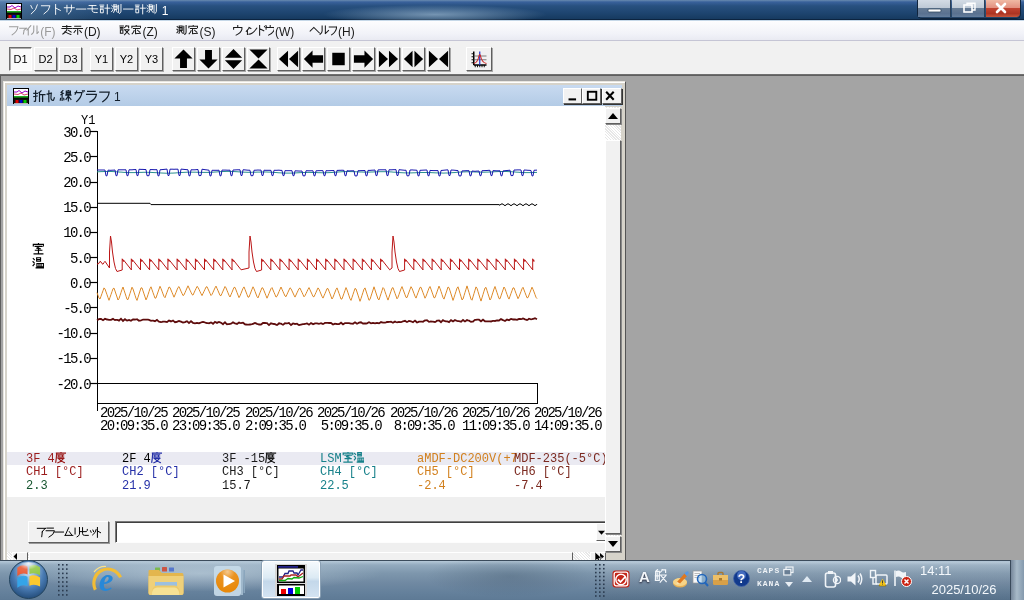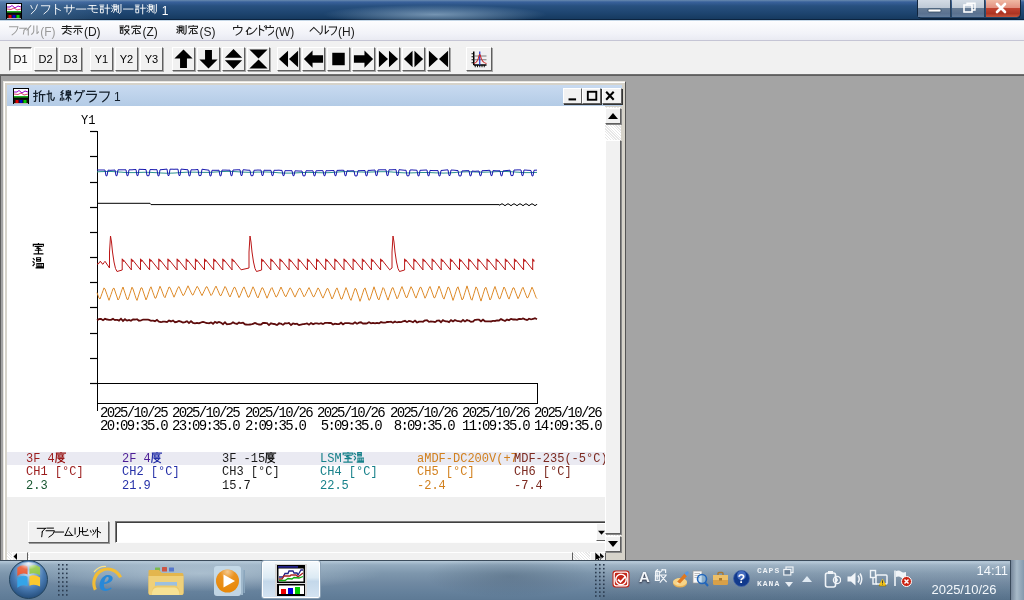--- a/index.html
+++ b/index.html
@@ -268,20 +268,33 @@
       <rect x="97.5" y="383.5" width="440" height="20" fill="#fff" stroke="#000" stroke-width="1"></rect>
       <path d="M97.5 404 V411" stroke="#000" stroke-width="1" fill="none"></path>
       <path d="M97 171.9L98 171.8L99 171.7L100 171.7L101 171.6L102 171.6L103 171.6L104 171.5L105 171.5L106 171.5L107 171.5L108 171.5L109 171.5L110 171.5L111 171.5L112 171.5L113 171.6L114 171.6L115 171.7L116 171.8L117 171.8L118 171.9L119 172L120 172.1L121 172.1L122 172.2L123 172.3L124 172.4L125 172.4L126 172.5L127 172.5L128 172.5L129 172.6L130 172.6L131 172.6L132 172.6L133 172.6L134 172.6L135 172.6L136 172.5L137 172.5L138 172.5L139 172.5L140 172.4L141 172.4L142 172.4L143 172.3L144 172.3L145 172.3L146 172.3L147 172.3L148 172.3L149 172.4L150 172.4L151 172.4L152 172.5L153 172.5L154 172.6L155 172.6L156 172.7L157 172.7L158 172.8L159 172.9L160 172.9L161 173L162 173L163 173.1L164 173.1L165 173.2L166 173.2L167 173.2L168 173.2L169 173.2L170 173.2L171 173.1L172 173.1L173 173.1L174 173L175 173L176 172.9L177 172.8L178 172.8L179 172.7L180 172.6L181 172.5L182 172.5L183 172.4L184 172.4L185 172.3L186 172.3L187 172.2L188 172.2L189 172.2L190 172.2L191 172.2L192 172.2L193 172.2L194 172.2L195 172.2L196 172.2L197 172.3L198 172.3L199 172.3L200 172.4L201 172.4L202 172.4L203 172.4L204 172.4L205 172.4L206 172.4L207 172.4L208 172.4L209 172.4L210 172.3L211 172.3L212 172.2L213 172.2L214 172.1L215 172L216 172L217 171.9L218 171.8L219 171.8L220 171.7L221 171.6L222 171.6L223 171.5L224 171.5L225 171.5L226 171.4L227 171.4L228 171.4L229 171.4L230 171.4L231 171.4L232 171.5L233 171.5L234 171.6L235 171.6L236 171.7L237 171.7L238 171.8L239 171.9L240 171.9L241 172L242 172.1L243 172.1L244 172.2L245 172.2L246 172.2L247 172.3L248 172.3L249 172.3L250 172.3L251 172.3L252 172.3L253 172.2L254 172.2L255 172.2L256 172.2L257 172.1L258 172.1L259 172.1L260 172.1L261 172L262 172L263 172L264 172L265 172L266 172L267 172L268 172.1L269 172.1L270 172.1L271 172.2L272 172.3L273 172.3L274 172.4L275 172.5L276 172.5L277 172.6L278 172.7L279 172.8L280 172.8L281 172.9L282 173L283 173L284 173.1L285 173.1L286 173.1L287 173.1L288 173.1L289 173.1L290 173.1L291 173.1L292 173.1L293 173L294 173L295 173L296 172.9L297 172.8L298 172.8L299 172.7L300 172.7L301 172.6L302 172.6L303 172.5L304 172.5L305 172.5L306 172.5L307 172.4L308 172.4L309 172.4L310 172.4L311 172.5L312 172.5L313 172.5L314 172.5L315 172.6L316 172.6L317 172.6L318 172.7L319 172.7L320 172.7L321 172.7L322 172.8L323 172.8L324 172.8L325 172.8L326 172.7L327 172.7L328 172.7L329 172.6L330 172.6L331 172.5L332 172.5L333 172.4L334 172.3L335 172.2L336 172.2L337 172.1L338 172L339 171.9L340 171.9L341 171.8L342 171.7L343 171.7L344 171.6L345 171.6L346 171.6L347 171.6L348 171.5L349 171.5L350 171.6L351 171.6L352 171.6L353 171.6L354 171.7L355 171.7L356 171.8L357 171.8L358 171.9L359 171.9L360 172L361 172L362 172L363 172.1L364 172.1L365 172.1L366 172.1L367 172.1L368 172.1L369 172.1L370 172.1L371 172L372 172L373 172L374 171.9L375 171.9L376 171.9L377 171.8L378 171.8L379 171.7L380 171.7L381 171.7L382 171.7L383 171.7L384 171.7L385 171.7L386 171.7L387 171.7L388 171.8L389 171.8L390 171.9L391 171.9L392 172L393 172.1L394 172.2L395 172.2L396 172.3L397 172.4L398 172.5L399 172.6L400 172.6L401 172.7L402 172.7L403 172.8L404 172.8L405 172.9L406 172.9L407 172.9L408 172.9L409 172.9L410 172.9L411 172.9L412 172.9L413 172.8L414 172.8L415 172.8L416 172.7L417 172.7L418 172.7L419 172.6L420 172.6L421 172.5L422 172.5L423 172.5L424 172.5L425 172.5L426 172.5L427 172.5L428 172.5L429 172.6L430 172.6L431 172.6L432 172.7L433 172.7L434 172.8L435 172.8L436 172.9L437 172.9L438 172.9L439 173L440 173L441 173L442 173L443 173.1L444 173.1L445 173L446 173L447 173L448 173L449 172.9L450 172.9L451 172.8L452 172.7L453 172.6L454 172.6L455 172.5L456 172.4L457 172.3L458 172.2L459 172.2L460 172.1L461 172L462 172L463 171.9L464 171.9L465 171.9L466 171.8L467 171.8L468 171.8L469 171.8L470 171.8L471 171.9L472 171.9L473 171.9L474 171.9L475 172L476 172L477 172L478 172.1L479 172.1L480 172.1L481 172.1L482 172.2L483 172.2L484 172.2L485 172.2L486 172.1L487 172.1L488 172.1L489 172L490 172L491 172L492 171.9L493 171.9L494 171.8L495 171.7L496 171.7L497 171.6L498 171.6L499 171.5L500 171.5L501 171.5L502 171.5L503 171.5L504 171.5L505 171.5L506 171.5L507 171.5L508 171.6L509 171.6L510 171.7L511 171.7L512 171.8L513 171.9L514 171.9L515 172L516 172.1L517 172.2L518 172.2L519 172.3L520 172.4L521 172.4L522 172.5L523 172.5L524 172.6L525 172.6L526 172.6L527 172.6L528 172.6L529 172.6L530 172.6L531 172.6L532 172.5L533 172.5L534 172.5L535 172.5L536 172.4L537 172.4" stroke="#2a8f8f" fill="none" stroke-width="1"></path>
       <path d="M97 170L98 170L99 170L100 170L101 170L102 170L103 170L104 170L105 170.1L106 175.8L107 175.8L108 170.2L109 170.2L110 170.3L111 170.3L112 170.2L113 170.2L114 170.1L115 170L116 175.7L117 175.7L118 169.8L119 169.8L120 169.8L121 169.8L122 169.8L123 169.8L124 169.8L125 169.8L126 169.8L127 175.7L128 175.7L129 169.8L130 169.8L131 169.8L132 169.8L133 169.7L134 169.6L135 169.6L136 169.5L137 175.6L138 175.6L139 169.3L140 169.3L141 169.4L142 169.4L143 169.4L144 169.5L145 169.5L146 169.6L147 175.7L148 175.7L149 175.7L150 169.6L151 169.6L152 169.6L153 169.6L154 169.7L155 169.7L156 169.7L157 169.7L158 175.8L159 175.8L160 169.8L161 169.7L162 169.6L163 169.5L164 169.4L165 169.3L166 169.2L167 169.1L168 175.5L169 175.5L170 169.2L171 169.2L172 169.2L173 169.2L174 169.3L175 169.2L176 169.2L177 169.2L178 169.2L179 175.5L180 175.5L181 169.1L182 169.2L183 169.3L184 169.4L185 169.5L186 169.6L187 169.7L188 169.8L189 175.8L190 175.8L191 169.8L192 169.8L193 169.8L194 169.8L195 169.8L196 169.7L197 169.6L198 169.5L199 175.6L200 175.6L201 175.5L202 169.2L203 169.4L204 169.5L205 169.7L206 169.8L207 169.9L208 170.1L209 170.2L210 175.9L211 175.9L212 170.3L213 170.3L214 170.3L215 170.3L216 170.3L217 170.3L218 170.3L219 170.2L220 175.8L221 175.8L222 170.1L223 170.1L224 170.1L225 170.1L226 170.1L227 170.2L228 170.2L229 170.2L230 170.2L231 175.7L232 175.7L233 170L234 170L235 169.9L236 169.9L237 169.8L238 169.8L239 169.8L240 169.8L241 175.5L242 175.5L243 169.8L244 169.8L245 169.9L246 170L247 170.1L248 170.2L249 170.2L250 170.3L251 175.7L252 175.7L253 175.6L254 170.3L255 170.2L256 170.2L257 170.1L258 170L259 170.1L260 170.1L261 170.1L262 175.5L263 175.5L264 170.2L265 170.3L266 170.3L267 170.3L268 170.3L269 170.3L270 170.3L271 170.4L272 175.6L273 175.6L274 170.3L275 170.3L276 170.3L277 170.3L278 170.2L279 170.2L280 170.3L281 170.4L282 170.4L283 175.6L284 175.6L285 170.6L286 170.7L287 170.7L288 170.7L289 170.7L290 170.7L291 170.7L292 170.7L293 175.7L294 175.7L295 170.8L296 170.9L297 170.9L298 171L299 171L300 171.1L301 171L302 171L303 175.8L304 175.8L305 175.8L306 170.8L307 170.7L308 170.8L309 170.8L310 170.8L311 170.8L312 170.8L313 170.8L314 175.8L315 175.8L316 170.8L317 170.8L318 170.7L319 170.7L320 170.7L321 170.6L322 170.7L323 170.7L324 175.7L325 175.7L326 170.7L327 170.7L328 170.8L329 170.7L330 170.7L331 170.6L332 170.6L333 170.6L334 170.5L335 175.7L336 175.7L337 170.4L338 170.4L339 170.3L340 170.3L341 170.3L342 170.2L343 170.3L344 170.4L345 175.7L346 175.8L347 170.7L348 170.8L349 170.9L350 170.9L351 170.8L352 170.8L353 170.8L354 170.8L355 175.9L356 175.9L357 175.9L358 170.7L359 170.7L360 170.7L361 170.6L362 170.6L363 170.6L364 170.5L365 170.5L366 175.8L367 175.8L368 170.4L369 170.4L370 170.4L371 170.3L372 170.2L373 170.2L374 170.1L375 170L376 175.6L377 175.6L378 169.9L379 169.9L380 169.8L381 169.8L382 169.8L383 169.8L384 169.8L385 169.8L386 169.8L387 175.6L388 175.6L389 169.8L390 169.8L391 169.8L392 169.8L393 169.7L394 169.7L395 169.7L396 169.6L397 175.5L398 175.5L399 169.7L400 169.8L401 169.9L402 170L403 170.1L404 170.2L405 170.3L406 170.2L407 175.8L408 175.8L409 175.7L410 170L411 170L412 169.9L413 170L414 170.1L415 170.1L416 170.2L417 170.3L418 175.8L419 175.9L420 170.3L421 170.3L422 170.2L423 170.2L424 170.1L425 170.1L426 170L427 170.1L428 175.7L429 175.8L430 170.4L431 170.5L432 170.5L433 170.6L434 170.6L435 170.6L436 170.6L437 170.6L438 170.6L439 175.9L440 175.9L441 170.5L442 170.4L443 170.3L444 170.2L445 170.1L446 170L447 169.9L448 169.9L449 175.5L450 175.5L451 170L452 170.1L453 170.1L454 170.2L455 170.3L456 170.4L457 170.5L458 170.6L459 175.8L460 175.9L461 175.9L462 170.9L463 170.9L464 170.8L465 170.8L466 170.7L467 170.7L468 170.7L469 170.7L470 175.8L471 175.8L472 171L473 171.1L474 171.2L475 171.3L476 171.2L477 171.1L478 171.1L479 171L480 175.7L481 175.7L482 170.7L483 170.7L484 170.6L485 170.6L486 170.5L487 170.5L488 170.4L489 170.3L490 170.4L491 175.6L492 175.6L493 170.6L494 170.7L495 170.7L496 170.8L497 170.8L498 170.8L499 170.8L500 170.8L501 175.8L502 175.8L503 170.9L504 170.8L505 170.7L506 170.6L507 170.5L508 170.4L509 170.3L510 170.2L511 175.6L512 175.6L513 175.5L514 170L515 170L516 170L517 169.9L518 169.9L519 169.9L520 169.9L521 170L522 175.6L523 175.6L524 170L525 170.1L526 170.1L527 170.2L528 170.3L529 170.3L530 170.4L531 170.5L532 175.9L533 175.9L534 170.3L535 170.2L536 170.2L537 170.1" stroke="#1717ae" fill="none" stroke-width="1"></path>
       <path d="M97 203.3L98 203.3L99 203.3L100 203.3L101 203.3L102 203.3L103 203.3L104 203.3L105 203.3L106 203.3L107 203.3L108 203.3L109 203.3L110 203.3L111 203.3L112 203.3L113 203.3L114 203.3L115 203.3L116 203.3L117 203.3L118 203.3L119 203.3L120 203.3L121 203.3L122 203.3L123 203.3L124 203.3L125 203.3L126 203.3L127 203.3L128 203.3L129 203.3L130 203.3L131 203.3L132 203.3L133 203.3L134 203.3L135 203.3L136 203.3L137 203.3L138 203.3L139 203.3L140 203.3L141 203.3L142 203.3L143 203.3L144 203.3L145 203.3L146 203.3L147 203.3L148 203.3L149 203.3L150 203.3L151 204.6L152 204.6L153 204.6L154 204.6L155 204.6L156 204.6L157 204.6L158 204.6L159 204.6L160 204.6L161 204.6L162 204.6L163 204.6L164 204.6L165 204.6L166 204.6L167 204.6L168 204.6L169 204.6L170 204.6L171 204.6L172 204.6L173 204.6L174 204.6L175 204.6L176 204.6L177 204.6L178 204.6L179 204.6L180 204.6L181 204.6L182 204.6L183 204.6L184 204.6L185 204.6L186 204.6L187 204.6L188 204.6L189 204.6L190 204.6L191 204.6L192 204.6L193 204.6L194 204.6L195 204.6L196 204.6L197 204.6L198 204.6L199 204.6L200 204.6L201 204.6L202 204.6L203 204.6L204 204.6L205 204.6L206 204.6L207 204.6L208 204.6L209 204.6L210 204.6L211 204.6L212 204.6L213 204.6L214 204.6L215 204.6L216 204.6L217 204.6L218 204.6L219 204.6L220 204.6L221 204.6L222 204.6L223 204.6L224 204.6L225 204.6L226 204.6L227 204.6L228 204.6L229 204.6L230 204.6L231 204.6L232 204.6L233 204.6L234 204.6L235 204.6L236 204.6L237 204.6L238 204.6L239 204.6L240 204.6L241 204.6L242 204.6L243 204.6L244 204.6L245 204.6L246 204.6L247 204.6L248 204.6L249 204.6L250 204.6L251 204.6L252 204.6L253 204.6L254 204.6L255 204.6L256 204.6L257 204.6L258 204.6L259 204.6L260 204.6L261 204.6L262 204.6L263 204.6L264 204.6L265 204.6L266 204.6L267 204.6L268 204.6L269 204.6L270 204.6L271 204.6L272 204.6L273 204.6L274 204.6L275 204.6L276 204.6L277 204.6L278 204.6L279 204.6L280 204.6L281 204.6L282 204.6L283 204.6L284 204.6L285 204.6L286 204.6L287 204.6L288 204.6L289 204.6L290 204.6L291 204.6L292 204.6L293 204.6L294 204.6L295 204.6L296 204.6L297 204.6L298 204.6L299 204.6L300 204.6L301 204.6L302 204.6L303 204.6L304 204.6L305 204.6L306 204.6L307 204.6L308 204.6L309 204.6L310 204.6L311 204.6L312 204.6L313 204.6L314 204.6L315 204.6L316 204.6L317 204.6L318 204.6L319 204.6L320 204.6L321 204.6L322 204.6L323 204.6L324 204.6L325 204.6L326 204.6L327 204.6L328 204.6L329 204.6L330 204.6L331 204.6L332 204.6L333 204.6L334 204.6L335 204.6L336 204.6L337 204.6L338 204.6L339 204.6L340 204.6L341 204.6L342 204.6L343 204.6L344 204.6L345 204.6L346 204.6L347 204.6L348 204.6L349 204.6L350 204.6L351 204.6L352 204.6L353 204.6L354 204.6L355 204.6L356 204.6L357 204.6L358 204.6L359 204.6L360 204.6L361 204.6L362 204.6L363 204.6L364 204.6L365 204.6L366 204.6L367 204.6L368 204.6L369 204.6L370 204.6L371 204.6L372 204.6L373 204.6L374 204.6L375 204.6L376 204.6L377 204.6L378 204.6L379 204.6L380 204.6L381 204.6L382 204.6L383 204.6L384 204.6L385 204.6L386 204.6L387 204.6L388 204.6L389 204.6L390 204.6L391 204.6L392 204.6L393 204.6L394 204.6L395 204.6L396 204.6L397 204.6L398 204.6L399 204.6L400 204.6L401 204.6L402 204.6L403 204.6L404 204.6L405 204.6L406 204.6L407 204.6L408 204.6L409 204.6L410 204.6L411 204.6L412 204.6L413 204.6L414 204.6L415 204.6L416 204.6L417 204.6L418 204.6L419 204.6L420 204.6L421 204.6L422 204.6L423 204.6L424 204.6L425 204.6L426 204.6L427 204.6L428 204.6L429 204.6L430 204.6L431 204.6L432 204.6L433 204.6L434 204.6L435 204.6L436 204.6L437 204.6L438 204.6L439 204.6L440 204.6L441 204.6L442 204.6L443 204.6L444 204.6L445 204.6L446 204.6L447 204.6L448 204.6L449 204.6L450 204.6L451 204.6L452 204.6L453 204.6L454 204.6L455 204.6L456 204.6L457 204.6L458 204.6L459 204.6L460 204.6L461 204.6L462 204.6L463 204.6L464 204.6L465 204.6L466 204.6L467 204.6L468 204.6L469 204.6L470 204.6L471 204.6L472 204.6L473 204.6L474 204.6L475 204.6L476 204.6L477 204.6L478 204.6L479 204.6L480 204.6L481 204.6L482 204.6L483 204.6L484 204.6L485 204.6L486 204.6L487 204.6L488 204.6L489 204.6L490 204.6L491 204.6L492 204.6L493 204.6L494 204.6L495 204.6L496 204.6L497 204.6L498 204.6L499 204.6L500 205.3L501 204L502 204L503 204L504 205.3L505 205.3L506 205.3L507 204L508 204L509 204L510 205.3L511 205.3L512 205.3L513 204L514 204L515 204L516 205.3L517 205.3L518 205.3L519 204L520 204L521 204L522 205.3L523 205.3L524 205.3L525 204L526 204L527 204L528 205.3L529 205.3L530 205.3L531 204L532 204L533 204L534 205.3L535 205.3L536 205.3L537 204" stroke="#000" fill="none" stroke-width="1"></path>
       <path d="M97 292.6L98 295.4L99 298.2L100 299L101 296.3L102 293.5L103 290.7L104 287.9L105 289L106 291.9L107 294.7L108 297.6L109 300.3L110 297.4L111 294.5L112 291.6L113 288.7L114 288.1L115 291L116 294L117 297L118 300L119 298.6L120 295.6L121 292.5L122 289.5L123 287L124 290.1L125 293.1L126 296.2L127 299.3L128 299.6L129 296.5L130 293.4L131 290.3L132 287.2L133 289L134 292.1L135 295.2L136 298.3L137 300.4L138 297.3L139 294.1L140 291L141 287.9L142 287.9L143 290.9L144 293.9L145 296.9L146 299.9L147 297.7L148 294.7L149 291.6L150 288.6L151 286.8L152 289.7L153 292.6L154 295.4L155 298.2L156 297.9L157 294.9L158 292L159 289.1L160 286.3L161 288.5L162 291.2L163 293.9L164 296.5L165 297.7L166 294.9L167 292.2L168 289.6L169 287L170 287.5L171 290L172 292.4L173 294.8L174 297.2L175 294.9L176 292.4L177 289.9L178 287.5L179 286.6L180 288.9L181 291.2L182 293.4L183 295.6L184 294.9L185 292.6L186 290.3L187 288L188 285.8L189 288L190 290.2L191 292.3L192 294.5L193 295.1L194 292.9L195 290.7L196 288.6L197 286.4L198 287.3L199 289.4L200 291.6L201 293.7L202 295.6L203 293.5L204 291.4L205 289.3L206 287.1L207 286.7L208 288.9L209 291.1L210 293.3L211 295.5L212 294.4L213 292.3L214 290.1L215 287.9L216 286.1L217 288.4L218 290.7L219 293L220 295.4L221 295.7L222 293.4L223 291.1L224 288.8L225 286.5L226 287.9L227 290.4L228 292.8L229 295.3L230 297L231 294.7L232 292.3L233 289.8L234 287.4L235 287.4L236 289.9L237 292.5L238 295.1L239 297.6L240 295.9L241 293.4L242 290.9L243 288.4L244 286.9L245 289.4L246 292L247 294.6L248 297.2L249 297L250 294.5L251 291.9L252 289.3L253 286.8L254 288.8L255 291.4L256 294L257 296.6L258 297.9L259 295.3L260 292.7L261 290.2L262 287.7L263 288.2L264 290.7L265 293.2L266 295.7L267 298.2L268 295.9L269 293.4L270 291L271 288.6L272 287.6L273 290L274 292.4L275 294.7L276 297.1L277 296.3L278 294L279 291.6L280 289.3L281 287L282 289.3L283 291.6L284 293.8L285 296L286 296.7L287 294.4L288 292.2L289 290L290 287.8L291 288.7L292 290.9L293 293L294 295.2L295 297.1L296 295L297 292.8L298 290.7L299 288.6L300 288.1L301 290.3L302 292.4L303 294.6L304 296.8L305 295.7L306 293.6L307 291.5L308 289.3L309 287.6L310 289.8L311 292L312 294.2L313 296.5L314 296.8L315 294.6L316 292.4L317 290.1L318 287.9L319 289.2L320 291.6L321 294L322 296.4L323 298.1L324 295.8L325 293.5L326 291.1L327 288.6L328 288.6L329 291.2L330 293.7L331 296.4L332 299L333 297.3L334 294.7L335 292.1L336 289.5L337 287.9L338 290.6L339 293.4L340 296.2L341 299.1L342 298.9L343 296.1L344 293.3L345 290.4L346 287.6L347 289.9L348 292.8L349 295.8L350 298.8L351 300.4L352 297.4L353 294.4L354 291.4L355 288.4L356 289L357 292L358 295.1L359 298.2L360 301.3L361 298.5L362 295.4L363 292.3L364 289.2L365 287.9L366 291L367 294.1L368 297.2L369 300.3L370 299.4L371 296.2L372 293.1L373 290L374 286.8L375 289.9L376 293L377 296L378 299L379 299.9L380 296.8L381 293.7L382 290.6L383 287.6L384 288.7L385 291.7L386 294.6L387 297.5L388 300.1L389 297.1L390 294.1L391 291.2L392 288.2L393 287.6L394 290.5L395 293.3L396 296L397 298.8L398 297.3L399 294.5L400 291.6L401 288.8L402 286.6L403 289.3L404 292L405 294.7L406 297.4L407 297.6L408 294.8L409 292.1L410 289.4L411 286.7L412 288.3L413 290.9L414 293.6L415 296.2L416 298.1L417 295.4L418 292.7L419 290L420 287.4L421 287.3L422 290L423 292.7L424 295.4L425 298.2L426 296.3L427 293.6L428 290.9L429 288.1L430 286.5L431 289.2L432 292.1L433 294.9L434 297.8L435 297.6L436 294.7L437 291.9L438 289L439 286.1L440 288.5L441 291.4L442 294.4L443 297.5L444 299.1L445 296.1L446 293.1L447 290.1L448 287L449 287.7L450 290.8L451 293.9L452 297.1L453 300.4L454 297.6L455 294.4L456 291.3L457 288.1L458 286.8L459 290L460 293.3L461 296.6L462 299.9L463 299L464 295.7L465 292.4L466 289.2L467 285.9L468 289.2L469 292.5L470 295.8L471 299.2L472 300.2L473 296.9L474 293.5L475 290.2L476 286.9L477 288.3L478 291.6L479 294.9L480 298.1L481 301.1L482 297.8L483 294.5L484 291.2L485 288L486 287.4L487 290.6L488 293.8L489 296.9L490 300L491 298.4L492 295.2L493 292.1L494 289L495 286.5L496 289.6L497 292.6L498 295.6L499 298.6L500 298.8L501 295.8L502 292.8L503 289.9L504 287L505 288.7L506 291.6L507 294.4L508 297.2L509 299.1L510 296.3L511 293.4L512 290.7L513 287.9L514 287.9L515 290.7L516 293.4L517 296L518 298.7L519 296.8L520 294.1L521 291.5L522 288.8L523 287.3L524 289.9L525 292.6L526 295.2L527 297.8L528 297.6L529 295L530 292.4L531 289.8L532 287.2L533 289.3L534 291.9L535 294.6L536 297.3L537 298.6" stroke="#de8a28" fill="none" stroke-width="1"></path>
       <path d="M97 320.1L98 319.6L99 319.1L100 319L101 318.9L102 319.6L103 320.2L104 319.5L105 318.7L106 319.1L107 319.5L108 319.6L109 319.8L110 319.8L111 319.9L112 319.4L113 318.9L114 319.5L115 320L116 319.9L117 319.8L118 320.2L119 320.6L120 319.7L121 318.8L122 319.8L123 320.9L124 320L125 319.2L126 319.9L127 320.6L128 320.3L129 320L130 320.4L131 320.8L132 320.1L133 319.4L134 319.5L135 319.7L136 319.5L137 319.2L138 320L139 320.8L140 320.5L141 320.3L142 320L143 319.7L144 319.7L145 319.7L146 319.6L147 319.6L148 319.7L149 319.9L150 320.3L151 320.8L152 320.7L153 320.6L154 320.9L155 321.2L156 320.6L157 319.9L158 320.8L159 321.7L160 321.9L161 322.1L162 321.9L163 321.6L164 321.7L165 321.7L166 321.9L167 322L168 321.3L169 320.5L170 320.9L171 321.4L172 321L173 320.6L174 321.4L175 322.2L176 322L177 321.8L178 321.3L179 320.9L180 321.3L181 321.7L182 322.1L183 322.5L184 322.3L185 322.1L186 321.6L187 321.2L188 322.1L189 323L190 322.1L191 321.2L192 322L193 322.9L194 323.1L195 323.3L196 323.1L197 322.9L198 323.1L199 323.4L200 322.9L201 322.5L202 322.2L203 321.9L204 322.2L205 322.5L206 322.8L207 323.1L208 323.2L209 323.3L210 322.9L211 322.5L212 323.1L213 323.8L214 322.8L215 321.8L216 322.4L217 322.9L218 322.4L219 322L220 322.3L221 322.7L222 323.4L223 324.2L224 323.2L225 322.3L226 323.3L227 324.3L228 324.2L229 324.2L230 324L231 323.7L232 323.1L233 322.4L234 322.9L235 323.3L236 323.6L237 323.9L238 323.2L239 322.6L240 322.9L241 323.1L242 322.9L243 322.7L244 323.5L245 324.4L246 324.5L247 324.6L248 324.6L249 324.7L250 324.5L251 324.3L252 324.2L253 324L254 323.4L255 322.9L256 323.4L257 323.9L258 324.2L259 324.5L260 324.5L261 324.6L262 323.8L263 323L264 323L265 323L266 323.1L267 323.2L268 324.2L269 325.1L270 324.2L271 323.3L272 323.6L273 323.9L274 324L275 324.1L276 324.6L277 325L278 324.2L279 323.3L280 323.5L281 323.6L282 324.2L283 324.7L284 324L285 323.2L286 323.3L287 323.3L288 323.2L289 323L290 324L291 325.1L292 324.3L293 323.5L294 323.7L295 324L296 323.9L297 323.8L298 324.4L299 325.1L300 324.8L301 324.5L302 324.3L303 324.2L304 324.1L305 323.9L306 323.7L307 323.4L308 324.1L309 324.7L310 323.9L311 323.1L312 323.6L313 324.2L314 323.8L315 323.4L316 323.4L317 323.4L318 323.6L319 323.8L320 323.5L321 323.2L322 323.6L323 324L324 323.5L325 322.9L326 322.8L327 322.8L328 322.9L329 323L330 323L331 322.9L332 323.7L333 324.5L334 324.1L335 323.7L336 323.8L337 324L338 324.1L339 324.1L340 323.4L341 322.7L342 323.5L343 324.4L344 323.7L345 323.1L346 323.1L347 323.2L348 323.2L349 323.2L350 323.4L351 323.6L352 323.6L353 323.7L354 323L355 322.3L356 323L357 323.7L358 323.2L359 322.7L360 322.5L361 322.3L362 322.9L363 323.6L364 323.5L365 323.5L366 323.5L367 323.4L368 322.8L369 322.2L370 322.8L371 323.4L372 323.2L373 323L374 323.2L375 323.4L376 323.1L377 322.9L378 323.1L379 323.3L380 322.7L381 322.1L382 322.4L383 322.7L384 322.7L385 322.7L386 322.4L387 322L388 322L389 321.9L390 321.8L391 321.7L392 322.2L393 322.7L394 322.1L395 321.6L396 322L397 322.3L398 322.1L399 321.9L400 322.1L401 322.2L402 321.7L403 321.3L404 321L405 320.8L406 321.4L407 322L408 321.5L409 320.9L410 321.1L411 321.3L412 321.7L413 322.2L414 321.4L415 320.6L416 321.5L417 322.4L418 322.1L419 321.7L420 321.6L421 321.6L422 321.7L423 321.8L424 321.1L425 320.4L426 320.4L427 320.3L428 321.1L429 321.8L430 321.7L431 321.5L432 321.6L433 321.6L434 321.8L435 322L436 321.4L437 320.7L438 320.6L439 320.5L440 321.3L441 322.2L442 321.2L443 320.2L444 320.7L445 321.2L446 321.3L447 321.4L448 321.7L449 322.1L450 321.1L451 320.2L452 320.8L453 321.5L454 320.8L455 320.1L456 320.5L457 320.9L458 321.1L459 321.2L460 321.5L461 321.7L462 320.8L463 319.9L464 320.7L465 321.4L466 320.8L467 320.1L468 320.4L469 320.6L470 321.3L471 321.9L472 321.7L473 321.6L474 320.7L475 319.8L476 319.8L477 319.7L478 319.7L479 319.7L480 320.5L481 321.3L482 320.5L483 319.7L484 320.5L485 321.3L486 321.3L487 321.3L488 321.3L489 321.3L490 321.4L491 321.5L492 321.1L493 320.8L494 320.9L495 321.1L496 320.7L497 320.4L498 320.5L499 320.6L500 319.8L501 319.1L502 319.6L503 320.1L504 320.5L505 321L506 320.3L507 319.6L508 319.9L509 320.2L510 319.5L511 318.9L512 319.2L513 319.5L514 319.5L515 319.5L516 319.7L517 319.9L518 319.4L519 318.9L520 319L521 319.1L522 318.8L523 318.4L524 318.8L525 319.3L526 319.6L527 320L528 319.4L529 318.7L530 319L531 319.3L532 319.2L533 319L534 318.6L535 318.2L536 318.7L537 319.2" stroke="#5e0c0c" fill="none" stroke-width="1.8"></path>
       <path d="M97 263.4L98 264.3L99 263L100 261.4L101 261.9L102 263.7L103 264.2L104 262.6L105 261.3L109.5 268L109.5 252L110.5 236L111.5 242L112.5 252L114 262L115.5 268.5L117 271.5L122.2 270L122.2 258.8L123.4 261.5L123.4 259.8L131.3 269.8L131.3 270L131.3 258.8L132.5 261.5L132.5 259.8L140.5 269.8L140.5 270L140.5 258.8L141.7 261.5L141.7 259.8L149.6 269.8L149.6 270L149.6 258.8L150.8 261.5L150.8 259.8L158.8 269.8L158.8 270L158.8 258.8L160 261.5L160 259.8L167.9 269.8L167.9 270L167.9 258.8L169.1 261.5L169.1 259.8L177.1 269.8L177.1 270L177.1 258.8L178.3 261.5L178.3 259.8L186.2 269.8L186.2 270L186.2 258.8L187.4 261.5L187.4 259.8L195.4 269.8L195.4 270L195.4 258.8L196.6 261.5L196.6 259.8L204.5 269.8L204.5 270L204.5 258.8L205.7 261.5L205.7 259.8L213.7 269.8L213.7 270L213.7 258.8L214.9 261.5L214.9 259.8L222.8 269.8L222.8 270L222.8 258.8L224 261.5L224 259.8L232 269.8L232 270L232 258.8L233.2 261.5L233.2 259.8L241.1 269.8L249 268L249 252L250 236L251 242L252 252L253.5 262L255 268.5L256.5 271.5L261.6 270L261.6 258.8L262.8 261.5L262.8 259.8L270.8 269.8L270.8 270L270.8 258.8L272 261.5L272 259.8L279.9 269.8L279.9 270L279.9 258.8L281.1 261.5L281.1 259.8L289.1 269.8L289.1 270L289.1 258.8L290.3 261.5L290.3 259.8L298.2 269.8L298.2 270L298.2 258.8L299.4 261.5L299.4 259.8L307.4 269.8L307.4 270L307.4 258.8L308.6 261.5L308.6 259.8L316.5 269.8L316.5 270L316.5 258.8L317.7 261.5L317.7 259.8L325.7 269.8L325.7 270L325.7 258.8L326.9 261.5L326.9 259.8L334.8 269.8L334.8 270L334.8 258.8L336 261.5L336 259.8L344 269.8L344 270L344 258.8L345.2 261.5L345.2 259.8L353.1 269.8L353.1 270L353.1 258.8L354.3 261.5L354.3 259.8L362.3 269.8L362.3 270L362.3 258.8L363.5 261.5L363.5 259.8L371.4 269.8L371.4 270L371.4 258.8L372.6 261.5L372.6 259.8L380.6 269.8L380.6 270L380.6 258.8L381.8 261.5L381.8 259.8L389.7 269.8L392 268L392 252L393 236L394 242L395 252L396.5 262L398 268.5L399.5 271.5L404.6 270L404.6 258.8L405.8 261.5L405.8 259.8L413.8 269.8L413.8 270L413.8 258.8L415 261.5L415 259.8L422.9 269.8L422.9 270L422.9 258.8L424.1 261.5L424.1 259.8L432.1 269.8L432.1 270L432.1 258.8L433.3 261.5L433.3 259.8L441.2 269.8L441.2 270L441.2 258.8L442.4 261.5L442.4 259.8L450.4 269.8L450.4 270L450.4 258.8L451.6 261.5L451.6 259.8L459.5 269.8L459.5 270L459.5 258.8L460.7 261.5L460.7 259.8L468.7 269.8L468.7 270L468.7 258.8L469.9 261.5L469.9 259.8L477.8 269.8L477.8 270L477.8 258.8L479 261.5L479 259.8L487 269.8L487 270L487 258.8L488.2 261.5L488.2 259.8L496.1 269.8L496.1 270L496.1 258.8L497.3 261.5L497.3 259.8L505.3 269.8L505.3 270L505.3 258.8L506.5 261.5L506.5 259.8L514.4 269.8L514.4 270L514.4 258.8L515.6 261.5L515.6 259.8L523.6 269.8L523.6 270L523.6 258.8L524.8 261.5L524.8 259.8L532.7 269.8L532.7 270L532.7 258.8L533.9 261.5L533.9 259.8" stroke="#bb1616" fill="none" stroke-width="1"></path>
     </svg>
     <div class="mono" style="left:81px;top:114px;font-size:12px;color:#000">Y1</div>
+    <div style="left:31px;top:131px;width:59px;height:280px">
+      <div class="yl" style="top:-6.2px">30.0</div>
+      <div class="yl" style="top:18.97px">25.0</div>
+      <div class="yl" style="top:44.14px">20.0</div>
+      <div class="yl" style="top:69.31px">15.0</div>
+      <div class="yl" style="top:94.48px">10.0</div>
+      <div class="yl" style="top:119.65px">5.0</div>
+      <div class="yl" style="top:144.82px">0.0</div>
+      <div class="yl" style="top:169.99px">-5.0</div>
+      <div class="yl" style="top:195.16px">-10.0</div>
+      <div class="yl" style="top:220.33px">-15.0</div>
+      <div class="yl" style="top:245.5px">-20.0</div>
+    </div>
     <div class="xl" style="left:100px;top:405px">2025/10/25</div>
     <div class="xl" style="left:172px;top:405px">2025/10/25</div>
     <div class="xl" style="left:245px;top:405px">2025/10/26</div>
     <div class="xl" style="left:317px;top:405px">2025/10/26</div>
     <div class="xl" style="left:390px;top:405px">2025/10/26</div>
     <div class="xl" style="left:462px;top:405px">2025/10/26</div>
     <div class="xl" style="left:534px;top:405px">2025/10/26</div>
     <div class="xl" style="left:100px;top:418px">20:09:35.0</div>
     <div class="xl" style="left:172px;top:418px">23:09:35.0</div>
     <div class="xl" style="left:245px;top:418px">2:09:35.0</div>
@@ -299,21 +312,21 @@
           <path d="M10 12 L18 20 M8 36 L16 44 M8 66 L18 54 M36 6 L66 6 L66 32 L36 32 L36 6 M36 19 L66 19 M38 50 L88 50 L88 76 L38 76 L38 50 M54 50 L54 76 M70 50 L70 76 M32 84 L94 84"></path>
         </g>
       </svg></div>
     <div style="left:7px;top:452px;width:598px;height:13px;background:#eaeaf2;"></div>
     <div style="left:7px;top:465px;width:598px;height:27px;background:#fff;"></div>
     <div style="left:26px;top:452px;height:13px;white-space:nowrap;font:12px 'Liberation Mono',monospace;color:#9b1c1c"><span style="vertical-align:top">3F 4</span><svg class="cjk " style="width:11.4px;height:12px" viewBox="0 0 95.0 100" preserveAspectRatio="none" fill="none" stroke="#9b1c1c" stroke-width="10" stroke-linecap="square">
         <g transform="translate(0.0,0)">
           <path d="M50 0 L50 8 M12 10 L88 10 M14 10 Q12 56 6 86 M24 24 L72 24 M32 24 L32 42 M62 24 L62 42 M24 42 L72 42 M26 54 L74 54 M32 58 Q50 78 78 88 M68 58 Q52 80 24 90"></path>
         </g>
       </svg></div>
-    <div style="left:122px;top:452px;height:14px;white-space:nowrap;font:12px 'Liberation Mono',monospace;color:#4c1d95"><span style="vertical-align:top">2F 4</span><svg class="cjk " style="width:11.4px;height:12px" viewBox="0 0 95.0 100" preserveAspectRatio="none" fill="none" stroke="#2631a8" stroke-width="10" stroke-linecap="square">
+    <div style="left:122px;top:452px;height:14px;white-space:nowrap;font:12px 'Liberation Mono',monospace;color:#000000"><span style="vertical-align:top">2F 4</span><svg class="cjk " style="width:11.4px;height:12px" viewBox="0 0 95.0 100" preserveAspectRatio="none" fill="none" stroke="#2631a8" stroke-width="10" stroke-linecap="square">
         <g transform="translate(0.0,0)">
           <path d="M50 0 L50 8 M12 10 L88 10 M14 10 Q12 56 6 86 M24 24 L72 24 M32 24 L32 42 M62 24 L62 42 M24 42 L72 42 M26 54 L74 54 M32 58 Q50 78 78 88 M68 58 Q52 80 24 90"></path>
         </g>
       </svg></div>
     <div style="left:222px;top:452px;height:21px;white-space:nowrap;font:12px 'Liberation Mono',monospace;color:#1a1a1a"><span style="vertical-align:top">3F -15</span><svg class="cjk " style="width:11.4px;height:12px" viewBox="0 0 95.0 100" preserveAspectRatio="none" fill="none" stroke="#1a1a1a" stroke-width="10" stroke-linecap="square">
         <g transform="translate(0.0,0)">
           <path d="M50 0 L50 8 M12 10 L88 10 M14 10 Q12 56 6 86 M24 24 L72 24 M32 24 L32 42 M62 24 L62 42 M24 42 L72 42 M26 54 L74 54 M32 58 Q50 78 78 88 M68 58 Q52 80 24 90"></path>
         </g>
       </svg></div>
     <div style="left:320px;top:452px;height:27px;white-space:nowrap;font:12px 'Liberation Mono',monospace;color:#17818a"><span style="vertical-align:top">LSM</span><svg class="cjk " style="width:22.8px;height:12px" viewBox="0 0 190.0 100" preserveAspectRatio="none" fill="none" stroke="#17818a" stroke-width="10" stroke-linecap="square">
@@ -580,15 +593,15 @@
       <path d="M13.5 9.8 L17 15.8 H10 Z" fill="#f5c518"></path>
       <rect x="13.1" y="11.4" width="0.9" height="2.6" fill="#333"></rect>
       <rect x="13.1" y="14.6" width="0.9" height="0.9" fill="#333"></rect>
     </svg>
     <svg style="left:893px;top:569px;width:20px;height:19px" viewBox="0 0 20 19">
       <path d="M2 1.5 V17" stroke="#f0f4f8" stroke-width="1.6"></path>
       <path d="M3 2 Q6 1 8 2.5 Q10 4 13 3 V9 Q10 10 8 8.5 Q6 7 3 8 Z" fill="#f0f4f8"></path>
       <circle cx="13.5" cy="12.5" r="5" fill="#cc2211" stroke="#fff" stroke-width="1"></circle>
       <path d="M11.5 10.5 L15.5 14.5 M15.5 10.5 L11.5 14.5" stroke="#fff" stroke-width="1.5"></path>
     </svg>
-    <div style="left:920px;top:563px;width:88px;text-align:right;font:13px 'Liberation Sans';color:#f4f8fc">14:11</div>
+    <div style="left:920px;top:563px;width:88px;text-align:left;font:13px 'Liberation Sans';color:#f4f8fc">14:11</div>
     <div style="left:916px;top:582px;width:96px;text-align:center;font:13px 'Liberation Sans';color:#f4f8fc">2025/10/26</div>
     <div style="left:1010px;top:560px;width:14px;height:40px;background:linear-gradient(90deg,#76879a,#a8bac8 45%,#8499ad);border-left:1px solid #3a4a5a;"></div>
   </div>
 </body></html>

